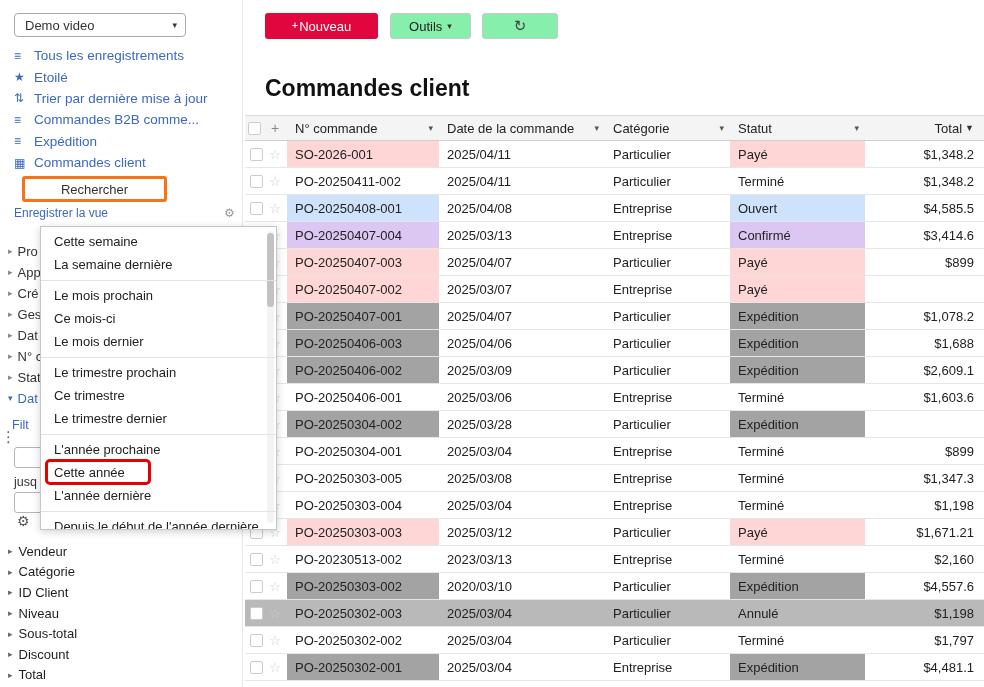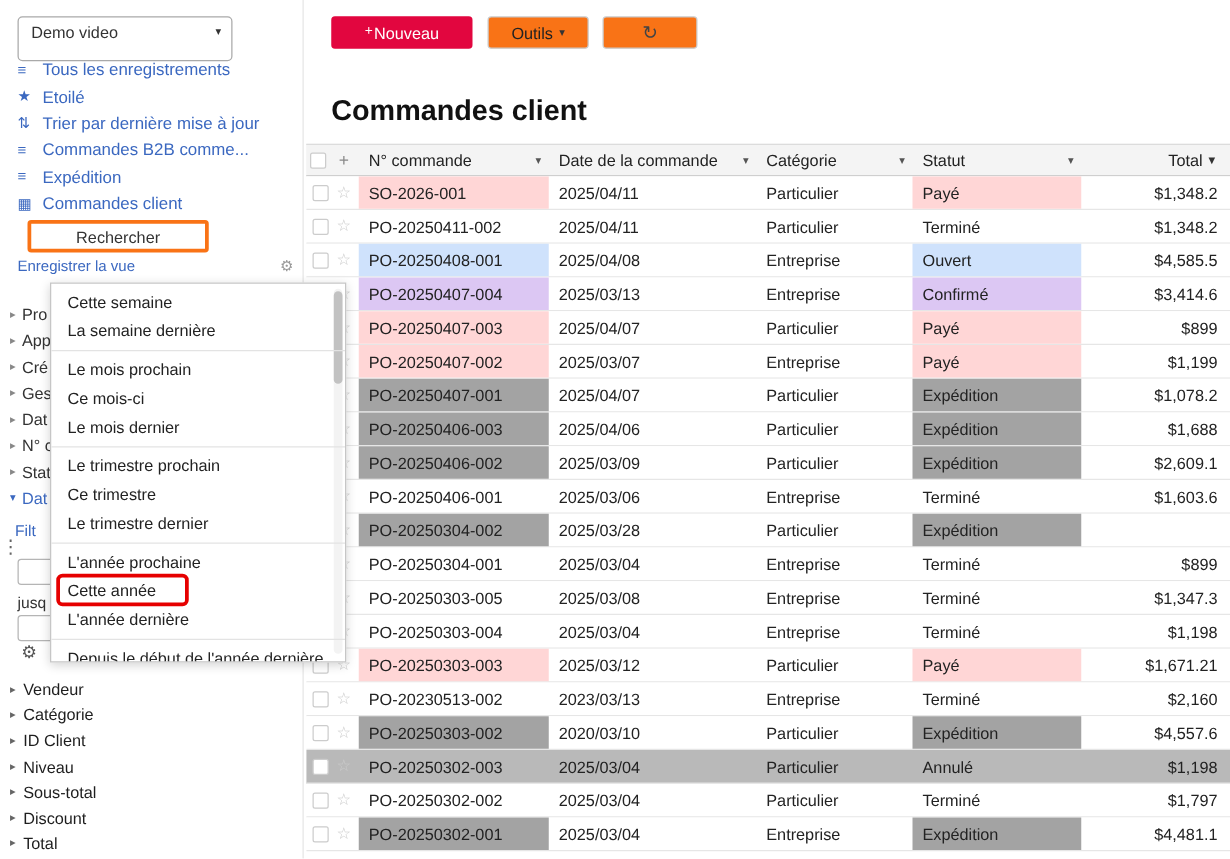--- a/index.html
+++ b/index.html
@@ -2,21 +2,21 @@
 <html><head>
 <meta charset="utf-8">
 <style>
   html,body{margin:0;padding:0;background:#fff;}
   #screen{position:relative;width:984px;height:687px;overflow:hidden;background:#fff;
     font-family:"Liberation Sans","DejaVu Sans",sans-serif;color:#222;}
 
   
   .sidebar{position:absolute;left:0;top:0;width:243px;height:100%;background:#fff;border-right:1px solid #e6e6e6;box-sizing:border-box;}
   .base-select{position:absolute;left:14px;top:13px;width:152px;height:22px;border:1px solid #a9a9a9;border-radius:4px;
-    display:flex;align-items:center;justify-content:space-between;padding:0 8px 12px 10px;font-size:13px;color:#333;cursor:pointer;background:#fff;}
+    display:flex;align-items:center;justify-content:space-between;padding:0 8px 0 10px;font-size:13px;color:#333;cursor:pointer;background:#fff;}
   .base-select .caret{font-size:9px;color:#333;}
   .views{position:absolute;left:0;top:45px;width:100%;margin:0;padding:0;list-style:none;}
   .view-item{height:21.4px;display:flex;align-items:center;color:#3b68c0;font-size:13.5px;cursor:pointer;}
   .view-icon{width:20px;margin-left:14px;font-size:12px;flex:0 0 20px;}
   .view-label{white-space:nowrap;}
   .search-btn{position:absolute;left:22px;top:176px;width:145px;height:26px;background:#fff;border:3px solid #f97316;border-radius:3px;
     font-size:13px;color:#333;cursor:pointer;font-family:inherit;}
   .save-link{position:absolute;left:14px;top:206px;font-size:12px;color:#3b68c0;cursor:pointer;text-decoration:none;}
   .save-gear{position:absolute;left:224px;top:206px;font-size:12px;color:#999;cursor:pointer;}
   .pfield{position:absolute;left:8px;display:flex;align-items:center;gap:5px;font-size:13px;color:#333;height:18px;cursor:pointer;}
@@ -29,21 +29,21 @@
   .sidebar-gear{position:absolute;left:17px;top:513px;font-size:14px;color:#555;cursor:pointer;}
   .fields{position:absolute;left:0;top:541px;width:100%;margin:0;padding:0;list-style:none;}
   .field-item{height:20.6px;display:flex;align-items:center;gap:6px;padding-left:8px;font-size:13px;color:#1e1e1e;cursor:pointer;}
   .field-item .tri{font-size:9px;color:#666;}
 
   
   .main{position:absolute;left:243px;top:0;width:741px;height:100%;}
   .btn-new{position:absolute;left:22px;top:13px;width:113px;height:26px;border:none;border-radius:3px;color:#fff;
     font-size:13px;display:flex;align-items:center;justify-content:center;gap:1px;cursor:pointer;font-family:inherit;}
   .btn-new .plus{font-size:11px;position:relative;top:-1px;}
-  .btn-gray{position:absolute;top:13px;height:26px;background:#f97316;border:1px solid #c9c9c9;border-radius:3px;
+  .btn-gray{position:absolute;top:13px;height:26px;background:#86efac;border:1px solid #c9c9c9;border-radius:3px;
     display:flex;align-items:center;justify-content:center;gap:5px;font-size:13px;color:#222;cursor:pointer;font-family:inherit;}
   .btn-tools{left:147px;width:81px;}
   .btn-tools .caret{font-size:9px;color:#333;}
   .btn-refresh{left:239px;width:76px;font-size:15px;color:#444;}
   .page-title{position:absolute;left:22px;top:60px;font-size:23px;font-weight:600;color:#111;}
 
   
   .thead{position:absolute;left:2px;top:115px;width:739px;height:26px;background:#f4f4f4;
     border-top:1px solid #dcdcdc;border-bottom:1px solid #cfcfcf;display:flex;box-sizing:border-box;}
   .col-sel{flex:0 0 18px;}  .col-star{flex:0 0 24px;}  .col-id{flex:0 0 152px;}
@@ -307,21 +307,20 @@
           <div class="cell cell-sel">
             <div class="checkbox"></div>
           </div>
           <div class="cell cell-star">
             <span class="star">☆</span>
           </div>
           <div class="cell cell-id">PO-20250407-002</div>
           <div class="cell cell-date">2025/03/07</div>
           <div class="cell cell-cat">Entreprise</div>
           <div class="cell cell-status">Payé</div>
-          <div class="cell cell-total">$1,199</div>
         </div>
         <div class="trow c-yellow">
           <div class="cell cell-sel">
             <div class="checkbox"></div>
           </div>
           <div class="cell cell-star">
             <span class="star">☆</span>
           </div>
           <div class="cell cell-id">PO-20250407-001</div>
           <div class="cell cell-date">2025/04/07</div>

